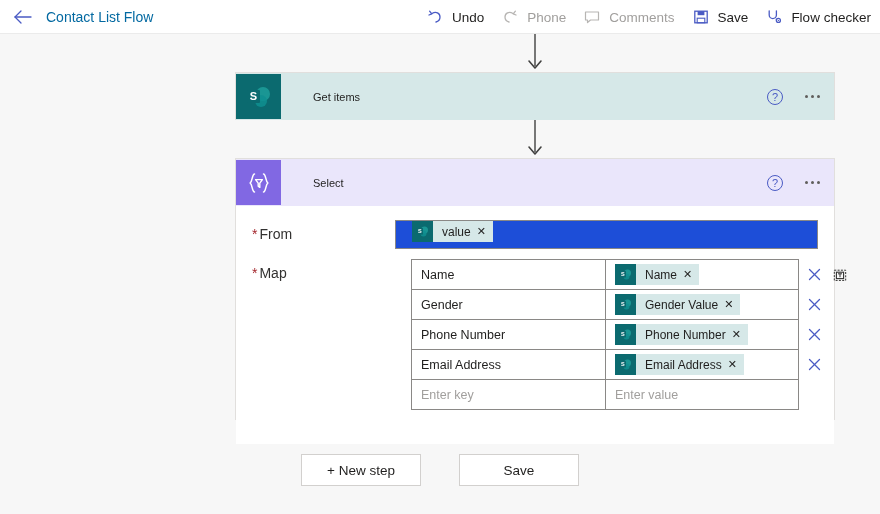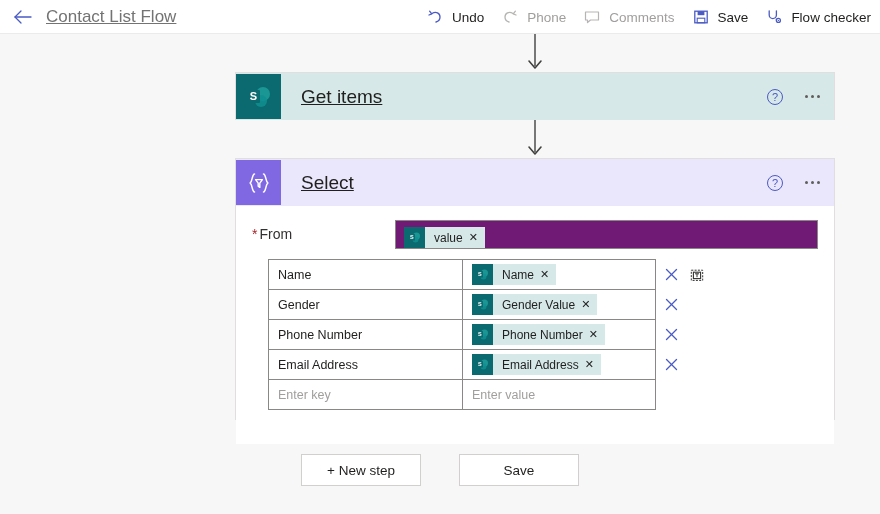--- a/index.html
+++ b/index.html
@@ -19,23 +19,22 @@
     background: #ffffff;
     border-bottom: 1px solid #ebebeb;
     display: flex; align-items: center;
   }
   .back-btn {
     width: 46px; height: 34px;
     display: flex; align-items: center; justify-content: center;
     cursor: pointer;
   }
   .flow-title {
-    font-size: 17px; color: #737373;
+    font-size: 14px; color: #0369a1;
     white-space: nowrap;
-    text-decoration: underline;
   }
   .cmd-group {
     position: absolute; left: 418px; top: 0;
     height: 34px; display: flex; align-items: center;
   }
   .cmd-item {
     display: flex; align-items: center; gap: 9px;
     height: 34px; padding: 5px 9px;
     font-size: 13.5px; cursor: pointer; white-space: nowrap; text-align: center;
   }
@@ -65,21 +64,21 @@
   .card-header.sharepoint { background: #d6e8e8; }
   .card-header.select     { background: #eae6fb; }
   .card-icon {
     width: 45px; height: 45px; flex: 0 0 45px;
     display: flex; align-items: center; justify-content: center;
     margin: 0 0 0 0;
   }
   .card-icon.sp   { background: #0b6a6f; }
   .card-icon.sel  { background: #8168e3; }
   .card-title {
-    font-size: 19px; color: #201f1e; margin-left: 20px; text-decoration: underline;
+    font-size: 11px; color: #201f1e; margin-left: 32px;
   }
   .card-actions {
     position: absolute; right: 12px; top: 0; height: 47px;
     display: flex; align-items: center; gap: 20px;
   }
   .help-circle {
     width: 16px; height: 16px; border-radius: 50%;
     border: 1.2px solid #4a5bc4;
     color: #4a5bc4; font-size: 11px; line-height: 14px;
     text-align: center; cursor: pointer;
@@ -97,22 +96,22 @@
   .form-row { display: flex; margin-bottom: 10px; }
   .field-label {
     width: 143px; flex: 0 0 143px;
     font-size: 14px; color: #323130;
     padding-top: 6px;
   }
   .req { color: #a4262c; margin-right: 2px; }
 
   .from-box {
     flex: 1; height: 29px;
-    border: 1px solid #8a8886; background: #701a75;
-    display: flex; align-items: flex-end; padding: 0 8px;
+    border: 1px solid #8a8886; background: #1d4ed8;
+    display: flex; align-items: flex-start; padding: 0 16px;
   }
 
   
   .token {
     display: inline-flex; align-items: center;
     background: #d6e8e8; height: 21px;
     font-size: 12px; color: #201f1e; white-space: nowrap;
   }
   .token .tok-icon {
     width: 21px; height: 21px; flex: 0 0 21px;
@@ -312,20 +311,23 @@
                 <text x="9.5" y="18" font-family="Liberation Sans, sans-serif" font-size="11" font-weight="bold" fill="#ffffff" text-anchor="middle">S</text>
               </svg>
             </span>
             <span class="tok-text">value</span>
             <span class="tok-x">✕</span>
           </span>
         </div>
       </div>
 
       <div class="form-row">
+        <div class="field-label">
+          <span class="req">*</span><span>Map</span>
+        </div>
 
         <div class="map-wrap">
           <div class="map-grid">
 
             <div class="map-row">
               <div class="map-cell key">Name</div>
               <div class="map-cell val">
                 <span class="token">
                   <span class="tok-icon">
                     <svg width="15" height="15" viewBox="0 0 30 30">

